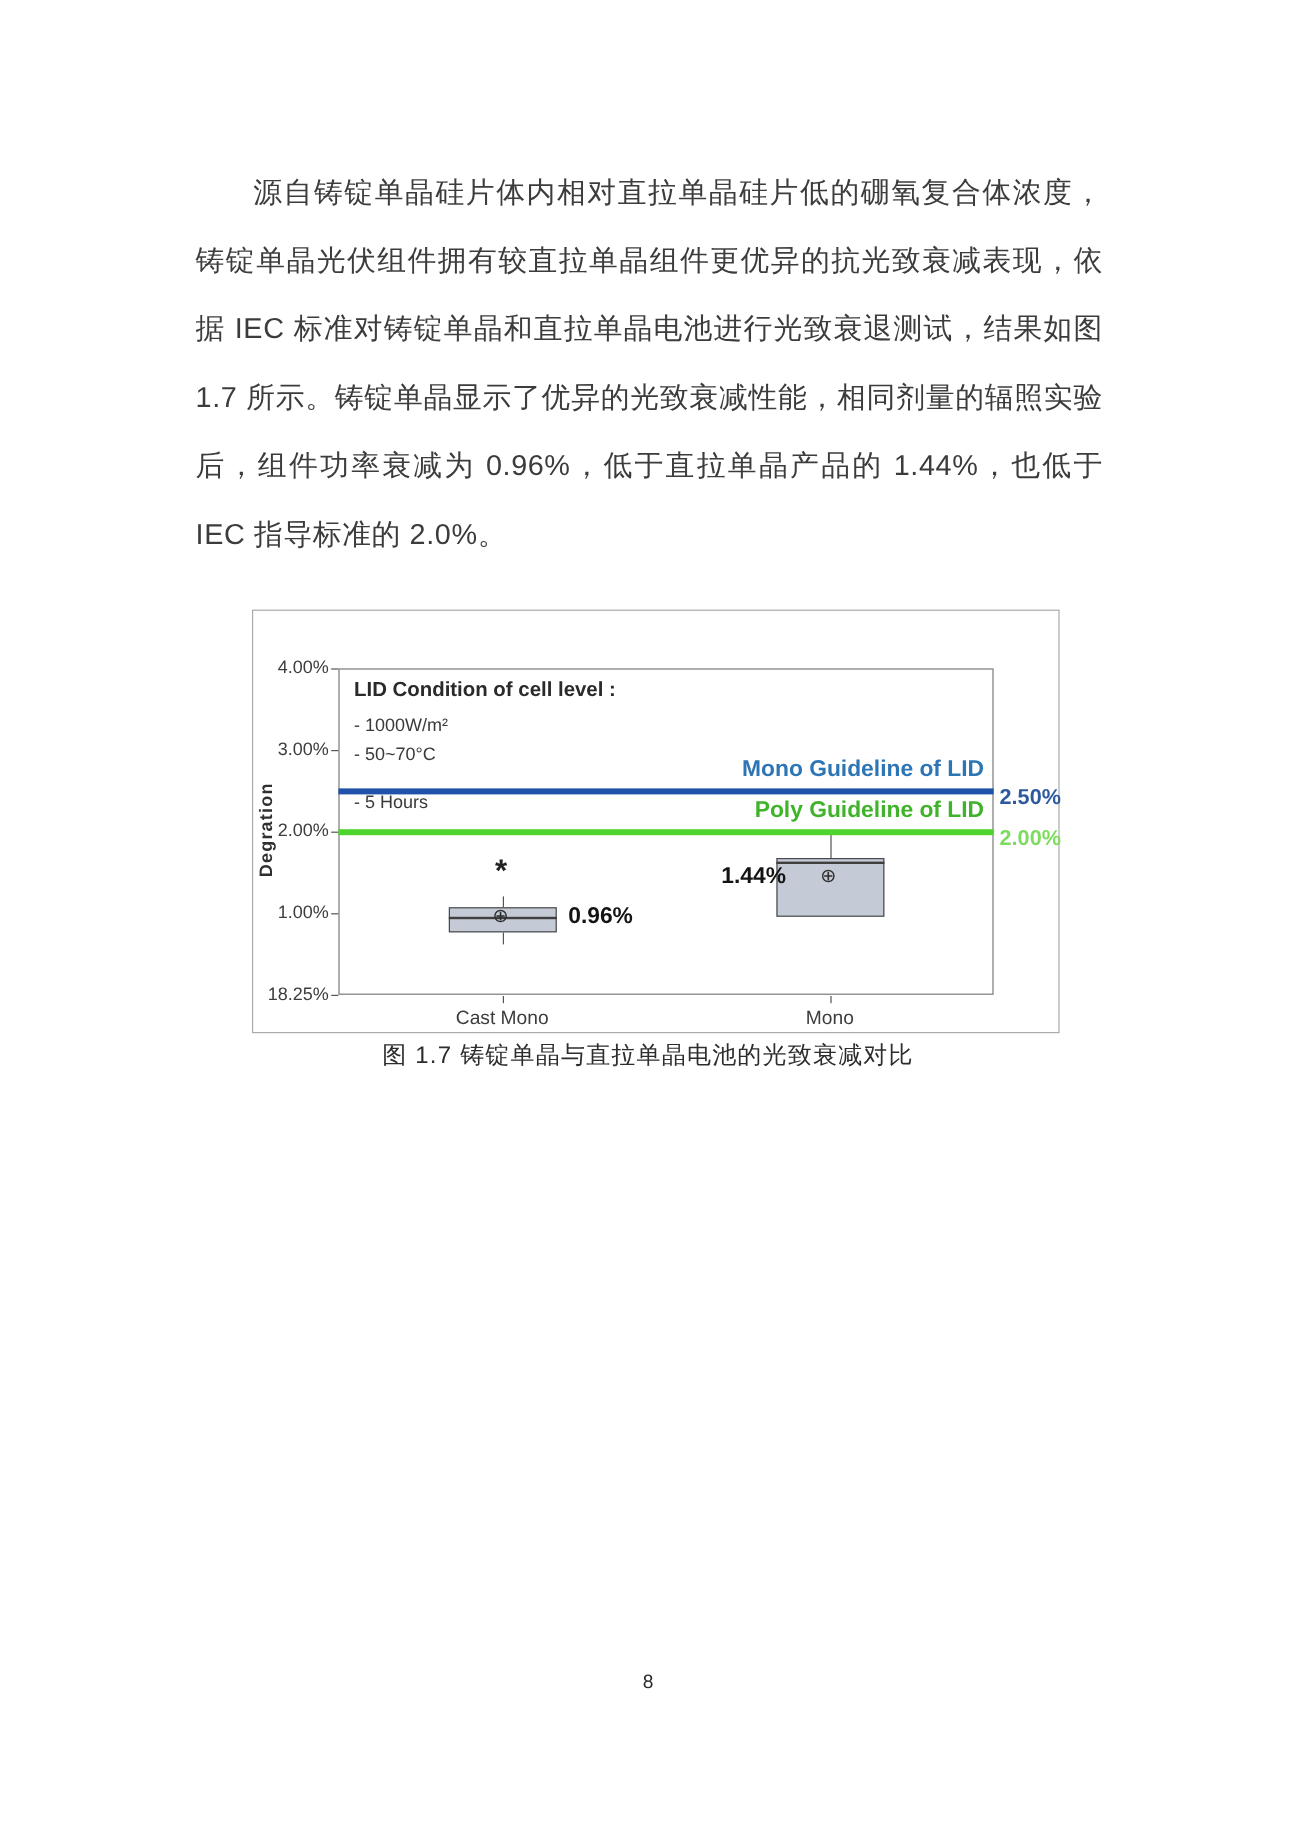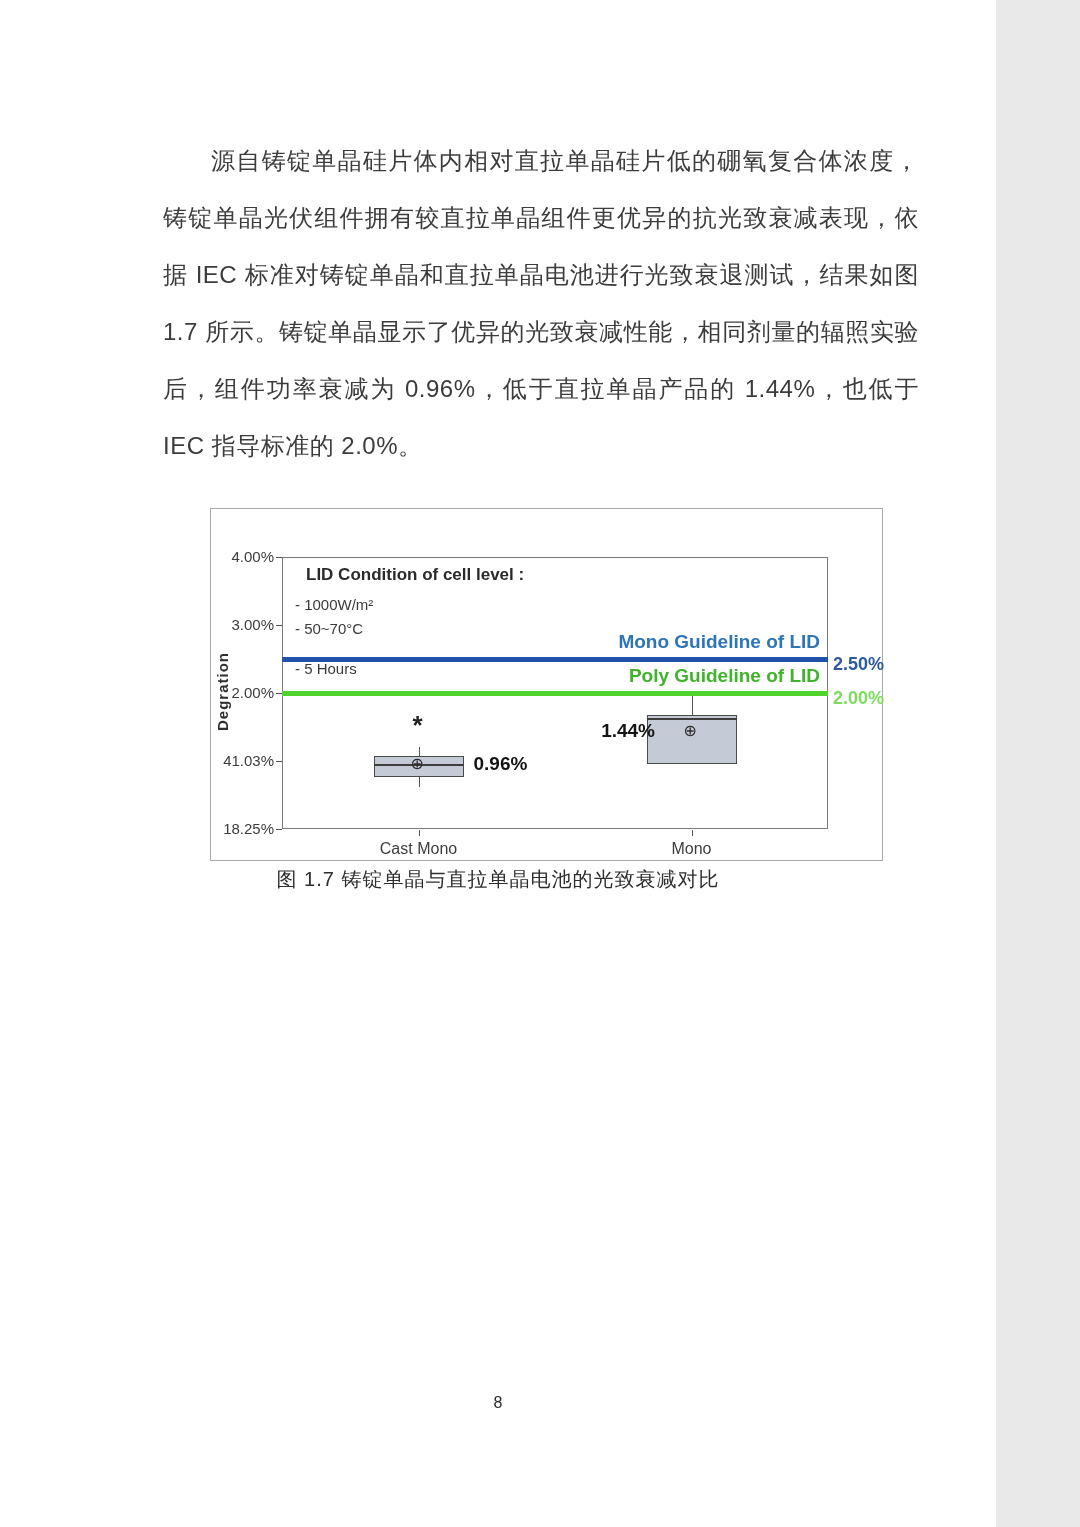--- a/index.html
+++ b/index.html
@@ -1,19 +1,19 @@
 <!DOCTYPE html>
 <html><head>
 <meta charset="utf-8">
 <style>
   * { margin: 0; padding: 0; box-sizing: border-box; }
   html, body { background: #e9e9e9; }
   .page {
     position: relative;
-    width: 996px;
+    width: 1080px;
     height: 1527px;
     background: #ffffff;
     font-family: "Liberation Sans", sans-serif;
     overflow: hidden;
   }
   .body-para {
     position: absolute;
     left: 163px;
     width: 756px;
     font-size: 24px;
@@ -43,21 +43,21 @@
     background: #ffffff;
   }
   .figure .abs { position: absolute; }
   .y-tick-label { font-size: 15px; color: #3d3d3d; text-align: right; width: 58px; }
   .tick-mark { background: #555; }
   .x-tick-label { font-size: 16px; color: #3d3d3d; text-align: center; width: 120px; }
   .y-axis-title {
     font-size: 15px; font-weight: bold; color: #2f2f2f; letter-spacing: 1px;
     transform: rotate(-90deg); transform-origin: center center; white-space: nowrap;
   }
-  .anno-title { font-size: 17px; font-weight: bold; color: #2a2a2a; white-space: nowrap; margin-left: 11px; }
+  .anno-title { font-size: 17px; font-weight: bold; color: #2a2a2a; white-space: nowrap; }
   .anno-item { font-size: 15px; color: #3a3a3a; white-space: nowrap; line-height: 24px; }
   .guide-line { height: 5px; }
   .guide-label { font-size: 19px; font-weight: bold; white-space: nowrap; }
   .guide-value { font-size: 18px; font-weight: bold; white-space: nowrap; }
   .box-rect { border: 1px solid #4a4a4a; }
   .median-line { height: 2px; background: #3f3f3f; }
   .whisker { width: 1px; background: #555; }
   .mean-marker { font-size: 16px; color: #2d2d2d; line-height: 16px; }
   .outlier-marker { font-size: 26px; font-weight: bold; color: #222; line-height: 14px; }
   .box-label { font-size: 19px; font-weight: bold; color: #141414; white-space: nowrap; }
@@ -92,21 +92,21 @@
 
 <div class="page">
 
   <p class="body-para" style="top:132px;">源自铸锭单晶硅片体内相对直拉单晶硅片低的硼氧复合体浓度，铸锭单晶光伏组件拥有较直拉单晶组件更优异的抗光致衰减表现，依据 IEC 标准对铸锭单晶和直拉单晶电池进行光致衰退测试，结果如图 1.7 所示。铸锭单晶显示了优异的光致衰减性能，相同剂量的辐照实验后，组件功率衰减为 0.96%，低于直拉单晶产品的 1.44%，也低于 IEC 指导标准的 2.0%。</p>
 
   <div class="figure">
     <div class="plot-area"></div>
     <div id="chart-layer">
         <div class="abs y-tick-label" style="left: 5px; top: 311px;">18.25%</div>
         <div class="abs tick-mark" style="left: 65px; top: 320px; width: 6px; height: 1px;"></div>
-        <div class="abs y-tick-label" style="left: 5px; top: 243px;">41.03%</div>
+        <div class="abs y-tick-label" style="left: 5px; top: 243px;">1.00%</div>
         <div class="abs tick-mark" style="left: 65px; top: 252px; width: 6px; height: 1px;"></div>
         <div class="abs y-tick-label" style="left: 5px; top: 175px;">2.00%</div>
         <div class="abs tick-mark" style="left: 65px; top: 184px; width: 6px; height: 1px;"></div>
         <div class="abs y-tick-label" style="left: 5px; top: 107px;">3.00%</div>
         <div class="abs tick-mark" style="left: 65px; top: 116px; width: 6px; height: 1px;"></div>
         <div class="abs y-tick-label" style="left: 5px; top: 39px;">4.00%</div>
         <div class="abs tick-mark" style="left: 65px; top: 48px; width: 6px; height: 1px;"></div>
         <div class="abs y-axis-title" style="left: -34px; top: 174px; width: 90px; text-align: center;">Degration</div>
         <div class="abs tick-mark" style="left: 207.5px; top: 321px; width: 1px; height: 6px;"></div>
         <div class="abs x-tick-label" style="left: 147.5px; top: 331px;">Cast Mono</div>

